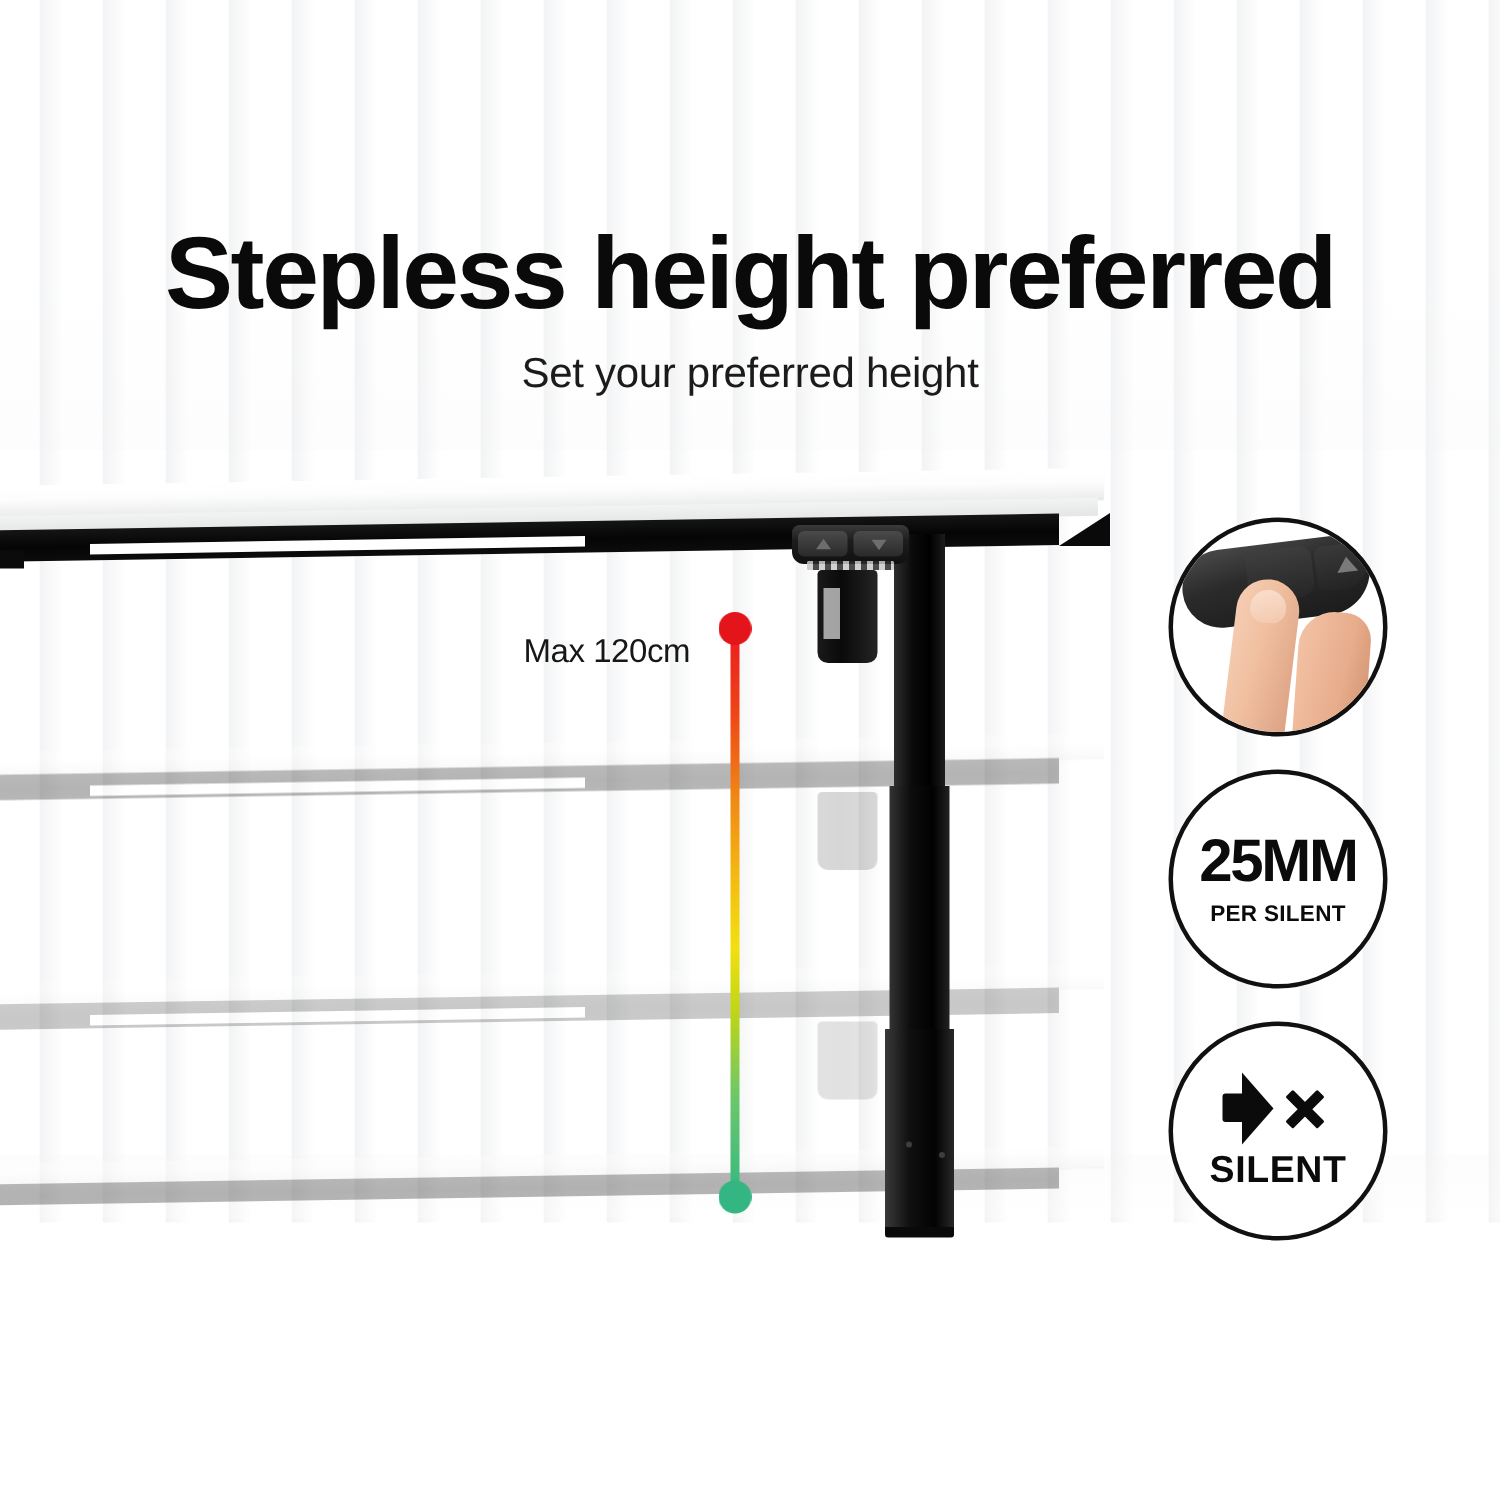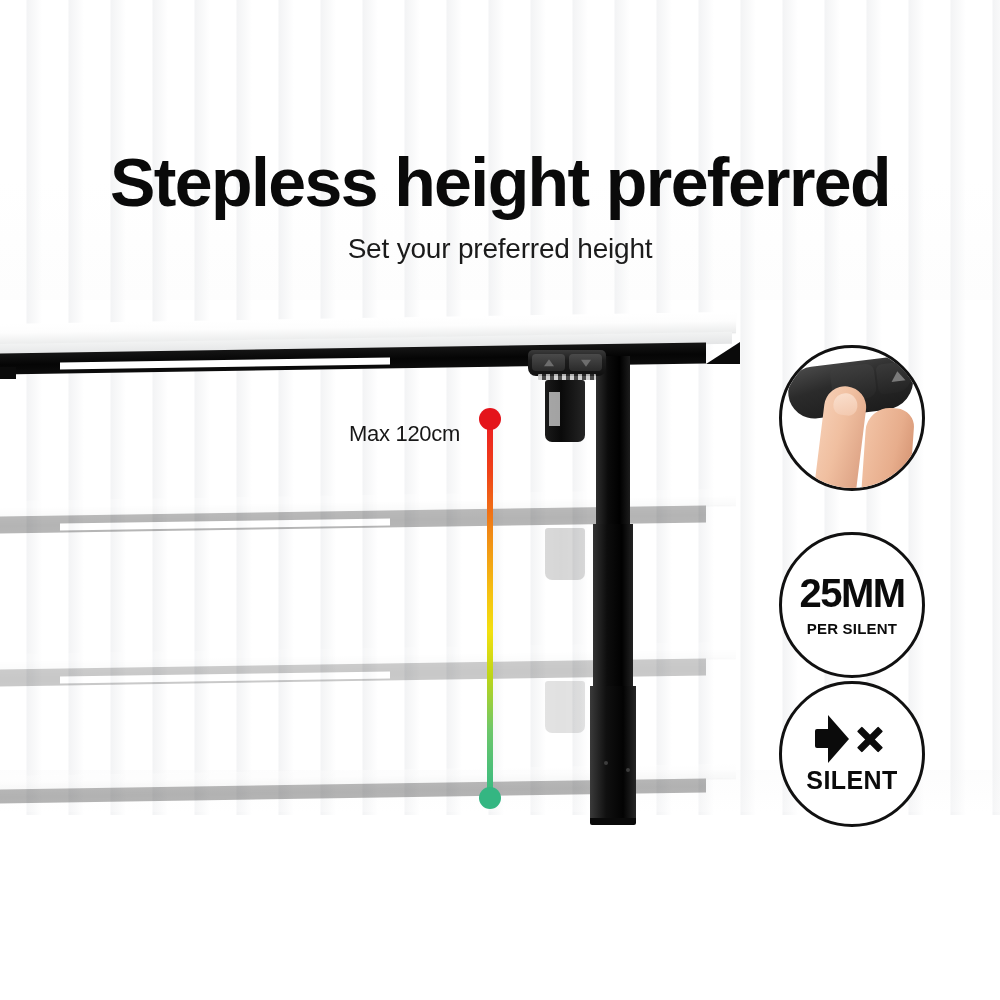--- a/index.html
+++ b/index.html
@@ -292,21 +292,21 @@
     border: 3px solid #111111;
     box-sizing: border-box;
     z-index: 28;
     overflow: hidden;
     display: flex;
     flex-direction: column;
     align-items: center;
     justify-content: center;
   }
   .badge-photo { top: 345px; padding: 0; }
-  .badge-speed { top: 532px; }
+  .badge-speed { top: 513px; }
   .badge-silent { top: 681px; }
 
   
   .remote-body {
     position: absolute;
     left: 6px;
     top: 14px;
     width: 126px;
     height: 52px;
     background: linear-gradient(170deg,#4c4c4c 0%,#2b2b2b 40%,#1a1a1a 100%);

